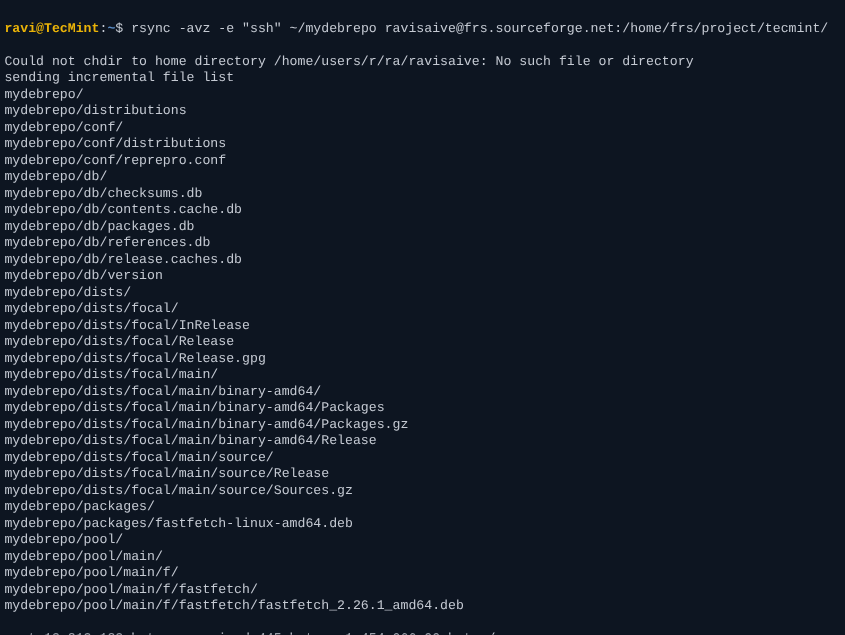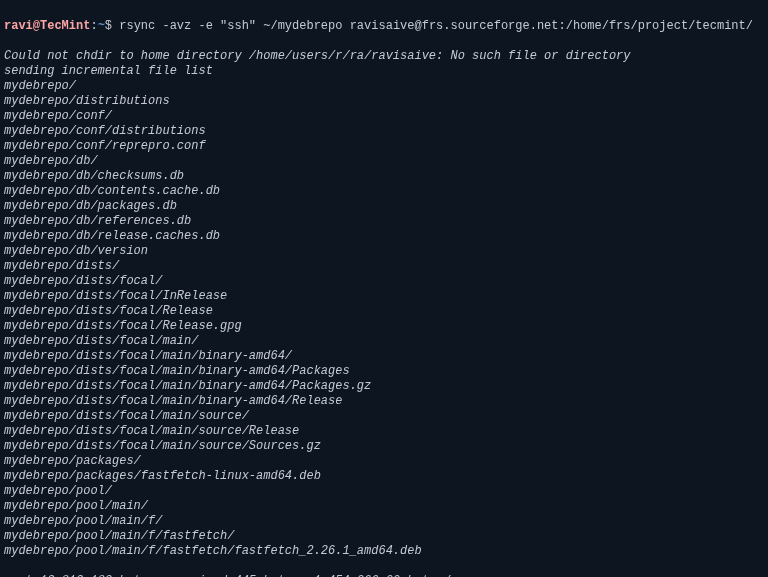--- a/index.html
+++ b/index.html
@@ -15,39 +15,38 @@
       line-height: 15px;
       padding: 4px;
       width: 768px;
       height: 577px;
       overflow: hidden;
     }
     .terminal {
       white-space: pre;
     }
     .prompt-user {
-      color: #fca5a5;
+      color: #eab308;
       font-weight: bold;
     }
     .prompt-sep {
       color: #c5cad3;
     }
     .prompt-path {
       color: #5a8bc4;
       font-weight: bold;
     }
     .prompt-dollar {
       color: #c5cad3;
     }
     .cmd {
       color: #c5cad3;
     }
     .output-line {
       display: block;
-      font-style: italic;
     }
     .line {
       display: block;
     }
   </style>
 </head>
 <body>
 
 <div class="terminal">
 <span class="line"><span class="prompt-user">ravi@TecMint</span><span class="prompt-sep">:</span><span class="prompt-path">~</span><span class="prompt-dollar">$ </span><span class="cmd">rsync -avz -e "ssh" ~/mydebrepo ravisaive@frs.sourceforge.net:/home/frs/project/tecmint/</span></span>

